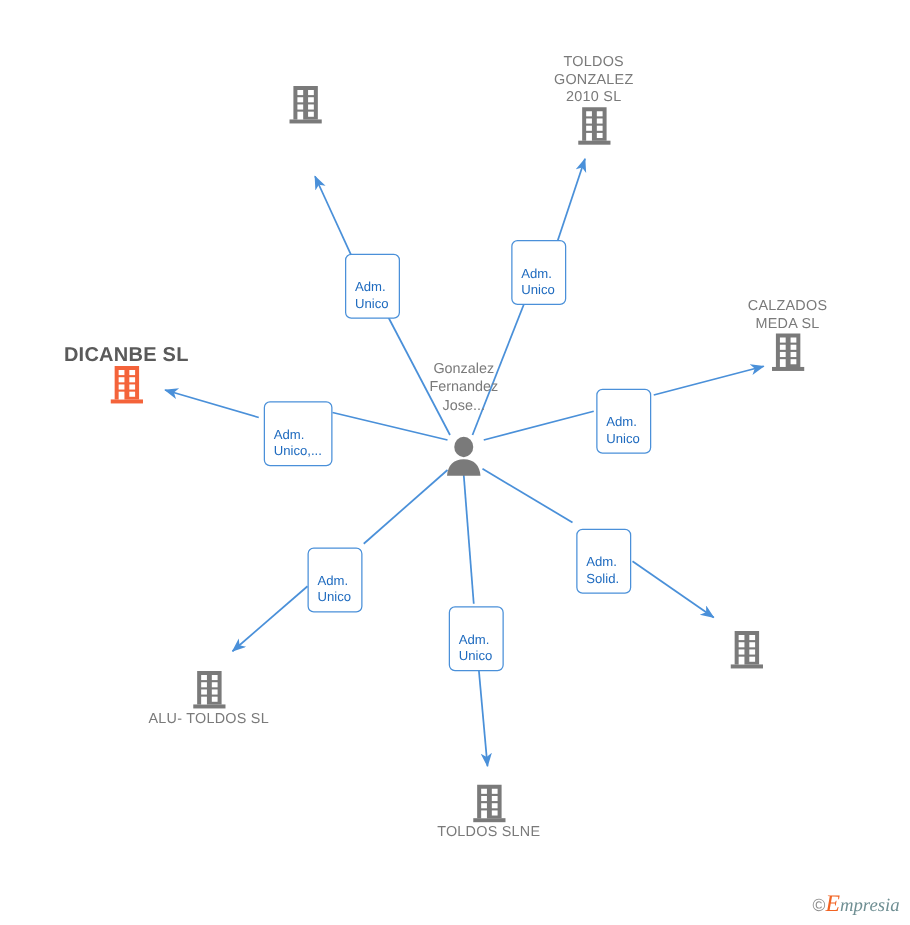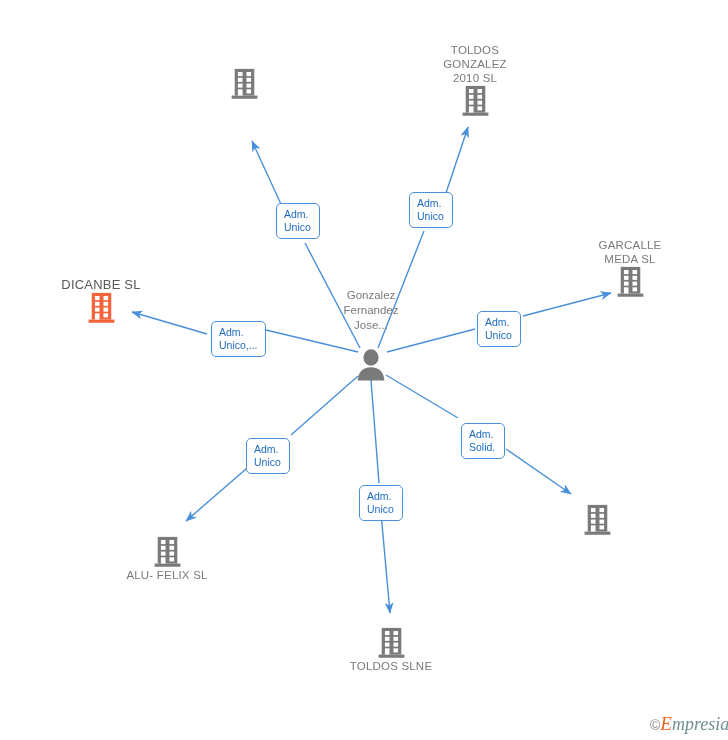--- a/index.html
+++ b/index.html
@@ -32,39 +32,39 @@
     line-height: 14px;
   }
   .node-label {
     font-size: 11.5px;
     color: #7a7a7a;
     letter-spacing: 0.2px;
     white-space: pre-line;
   }
   .node-label.focus {
     color: #5a5a5a;
-    font-weight: normal;
-    font-size: 13px;
+    font-weight: bold;
+    font-size: 16px;
   }
   .node-icon {
     display: block;
     margin: 0 auto;
   }
   .node.below .node-icon { margin-top: 3px; }
   .node.above .node-label { margin-top: 2px; }
 
   .edge-label {
     position: absolute;
     border: 1px solid #4a90d9;
     border-radius: 5px;
     background: #ffffff;
     color: #1f6bbf;
     font-size: 10.5px;
     line-height: 13px;
-    padding: 4px 7px 4px 7px;
+    padding: 20px 7px 4px 7px;
     text-align: left;
     white-space: pre-line;
     box-sizing: border-box;
   }
   .person-name {
     position: absolute;
     width: 150px;
     margin-left: -75px;
     text-align: center;
     font-size: 11.5px;
@@ -73,21 +73,21 @@
     white-space: pre-line;
   }
   .watermark {
     position: absolute;
     font-size: 16px;
     line-height: 18px;
     white-space: nowrap;
   }
   .wm-c { color: #8a8a8a; font-size: 14px; }
   .wm-e { color: #f26322; font-family: "Liberation Serif", serif; font-style: italic; font-size: 19px; }
-  .wm-rest { color: #6f8f93; font-family: "Liberation Serif", serif; font-style: italic; font-size: 18px; }
+  .wm-rest { color: #6f8f93; font-family: "Liberation Serif", serif; font-style: italic; font-size: 15px; }
 </style>
 </head>
 <body>
 
 <div id="canvas">
 
   <svg id="edges" viewBox="0 0 728 740" xmlns="http://www.w3.org/2000/svg">
     <defs>
       <marker id="arrow" markerWidth="9" markerHeight="9" refX="7.5" refY="3.2" orient="auto" markerUnits="strokeWidth">
         <path d="M0,0 L8,3.2 L0,6.4 L2.2,3.2 z" fill="#4a90d9"></path>
@@ -168,21 +168,21 @@
             <rect x="8.6" fill="#ffffff" y="11" width="5.2" height="4.6"></rect>
             <rect x="18.2" fill="#ffffff" y="11" width="5.2" height="4.6"></rect>
             <rect x="8.6" fill="#ffffff" y="17.5" width="5.2" height="4.6"></rect>
             <rect x="18.2" fill="#ffffff" y="17.5" width="5.2" height="4.6"></rect>
             <rect x="8.6" fill="#ffffff" y="24" width="5.2" height="7"></rect>
             <rect x="18.2" fill="#ffffff" y="24" width="5.2" height="4.6"></rect>
           </svg>
         </div>
       </div>
       <div class="node above" style="top: 236px; left: 630px;">
-        <div class="node-label">GARCALLE
+        <div class="node-label">CALZADOS
 MEDA SL</div>
         <div>
           <svg width="29" height="32" viewBox="0 0 32 36" class="node-icon">
             <path d="M5 1 H27 V31 H5 Z" fill="#7a7a7a"></path>
             <rect x="1.5" y="31" width="29" height="3.6" fill="#7a7a7a"></rect>
             <rect x="8.6" fill="#ffffff" y="4.5" width="5.2" height="4.6"></rect>
             <rect x="18.2" fill="#ffffff" y="4.5" width="5.2" height="4.6"></rect>
             <rect x="8.6" fill="#ffffff" y="11" width="5.2" height="4.6"></rect>
             <rect x="18.2" fill="#ffffff" y="11" width="5.2" height="4.6"></rect>
             <rect x="8.6" fill="#ffffff" y="17.5" width="5.2" height="4.6"></rect>
@@ -233,21 +233,21 @@
             <rect x="8.6" fill="#ffffff" y="4.5" width="5.2" height="4.6"></rect>
             <rect x="18.2" fill="#ffffff" y="4.5" width="5.2" height="4.6"></rect>
             <rect x="8.6" fill="#ffffff" y="11" width="5.2" height="4.6"></rect>
             <rect x="18.2" fill="#ffffff" y="11" width="5.2" height="4.6"></rect>
             <rect x="8.6" fill="#ffffff" y="17.5" width="5.2" height="4.6"></rect>
             <rect x="18.2" fill="#ffffff" y="17.5" width="5.2" height="4.6"></rect>
             <rect x="8.6" fill="#ffffff" y="24" width="5.2" height="7"></rect>
             <rect x="18.2" fill="#ffffff" y="24" width="5.2" height="4.6"></rect>
           </svg>
         </div>
-        <div class="node-label">ALU- FELIX SL</div>
+        <div class="node-label">ALU- TOLDOS SL</div>
       </div>
     </div>
 
   <div id="label-layer">
       <div class="edge-label" style="left: 211px; top: 321px; width: 55px;">Adm.
 Unico,...</div>
       <div class="edge-label" style="left: 276px; top: 203px; width: 44px;">Adm.
 Unico</div>
       <div class="edge-label" style="left: 409px; top: 192px; width: 44px;">Adm.
 Unico</div>

